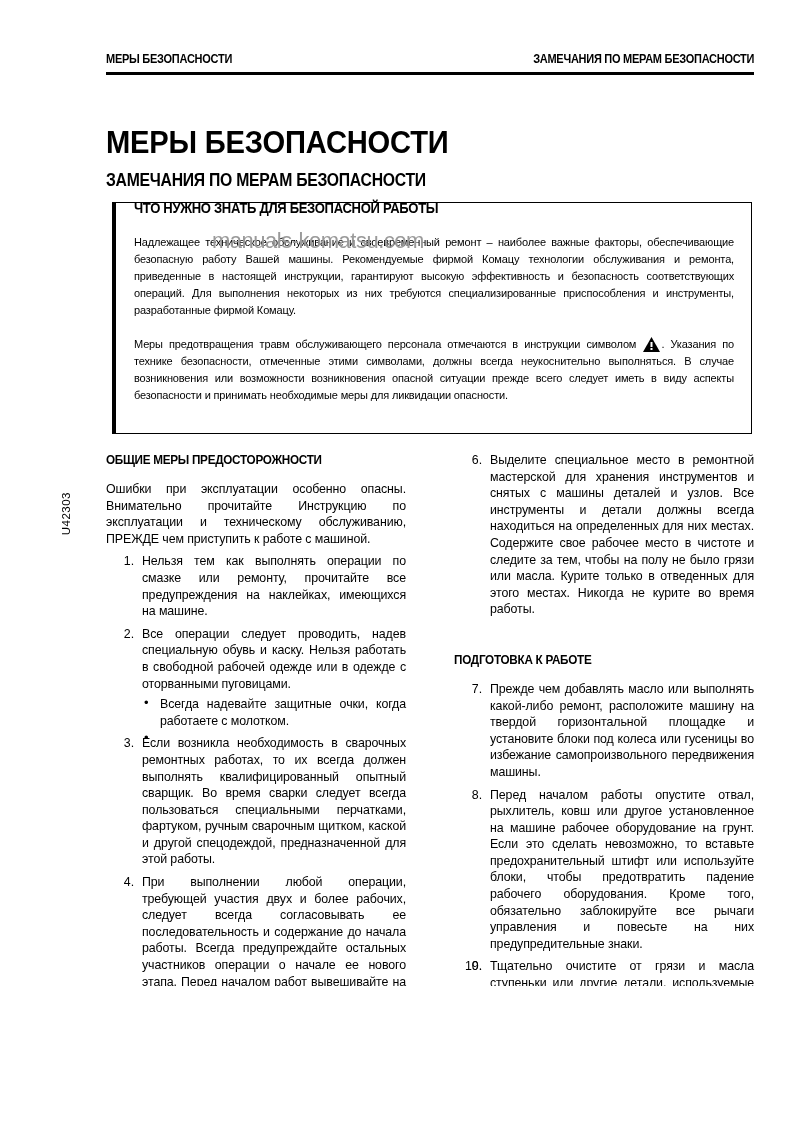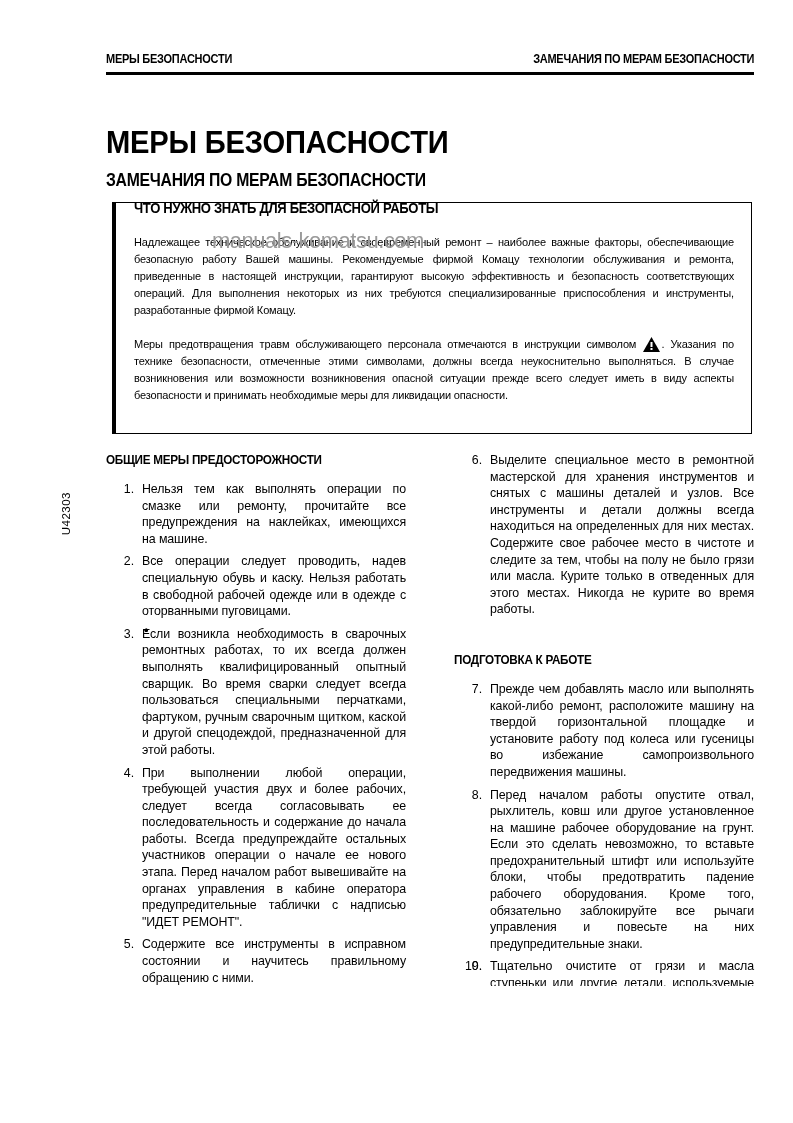--- a/index.html
+++ b/index.html
@@ -249,31 +249,33 @@
             <polygon points="8.5,0 17,15 0,15" fill="#000000"></polygon>
             <rect x="7.5" y="5" width="2" height="5" fill="#ffffff"></rect>
             <rect x="7.5" y="11" width="2" height="2" fill="#ffffff"></rect>
           </svg></span><span>. Указания по технике безопасности, отмеченные этими символами, должны всегда неукоснительно выполняться. В случае возникновения или возможности возникновения опасной ситуации прежде всего следует иметь в виду аспекты безопасности и принимать необходимые меры для ликвидации опасности.</span></p>
   </div>
 
   <div class="watermark">manuals-komatsu.com</div>
 
   <div class="col col-left">
     <div class="sec-heading">ОБЩИЕ МЕРЫ ПРЕДОСТОРОЖНОСТИ</div>
+    <p class="lead-p">Ошибки при эксплуатации особенно опасны. Внимательно прочитайте Инструкцию по эксплуатации и техническому обслуживанию, ПРЕЖДЕ чем приступить к работе с машиной.</p>
     <ul class="num-list">
       <li class="num-item">
         <span class="num">1.</span>
         <span>Нельзя тем как выполнять операции по смазке или ремонту, прочитайте все предупреждения на наклейках, имеющихся на машине.</span>
       </li>
       <li class="num-item">
         <span class="num">2.</span>
         <span>Все операции следует проводить, надев специальную обувь и каску. Нельзя работать в свободной рабочей одежде или в одежде с оторванными пуговицами.</span>
         <ul class="bullet-list">
           <li class="bullet-item">
             <span class="dot">•</span>
+            <span>Всегда надевайте защитные очки, когда работаете с молотком.</span>
           </li>
           <li class="bullet-item">
             <span class="dot">•</span>
           </li>
         </ul>
       </li>
       <li class="num-item">
         <span class="num">3.</span>
         <span>Если возникла необходимость в сварочных ремонтных работах, то их всегда должен выполнять квалифицированный опытный сварщик. Во время сварки следует всегда пользоваться специальными перчатками, фартуком, ручным сварочным щитком, каской и другой спецодеждой, предназначенной для этой работы.</span>
       </li>
@@ -292,21 +294,21 @@
     <ul class="num-list">
       <li class="num-item" style="margin-top:0;">
         <span class="num">6.</span>
         <span>Выделите специальное место в ремонтной мастерской для хранения инструментов и снятых с машины деталей и узлов. Все инструменты и детали должны всегда находиться на определенных для них местах. Содержите свое рабочее место в чистоте и следите за тем, чтобы на полу не было грязи или масла. Курите только в отведенных для этого местах. Никогда не курите во время работы.</span>
       </li>
     </ul>
     <div class="sec-heading gap-before-heading">ПОДГОТОВКА К РАБОТЕ</div>
     <ul class="num-list">
       <li class="num-item">
         <span class="num">7.</span>
-        <span>Прежде чем добавлять масло или выполнять какой-либо ремонт, расположите машину на твердой горизонтальной площадке и установите работу под колеса или гусеницы во избежание самопроизвольного передвижения машины.</span>
+        <span>Прежде чем добавлять масло или выполнять какой-либо ремонт, расположите машину на твердой горизонтальной площадке и установите блоки под колеса или гусеницы во избежание самопроизвольного передвижения машины.</span>
       </li>
       <li class="num-item">
         <span class="num">8.</span>
         <span>Перед началом работы опустите отвал, рыхлитель, ковш или другое установленное на машине рабочее оборудование на грунт. Если это сделать невозможно, то вставьте предохранительный штифт или используйте блоки, чтобы предотвратить падение рабочего оборудования. Кроме того, обязательно заблокируйте все рычаги управления и повесьте на них предупредительные знаки.</span>
       </li>
       <li class="num-item">
         <span class="num">9.</span>
       </li>
       <li class="num-item">
         <span class="num">10.</span>

